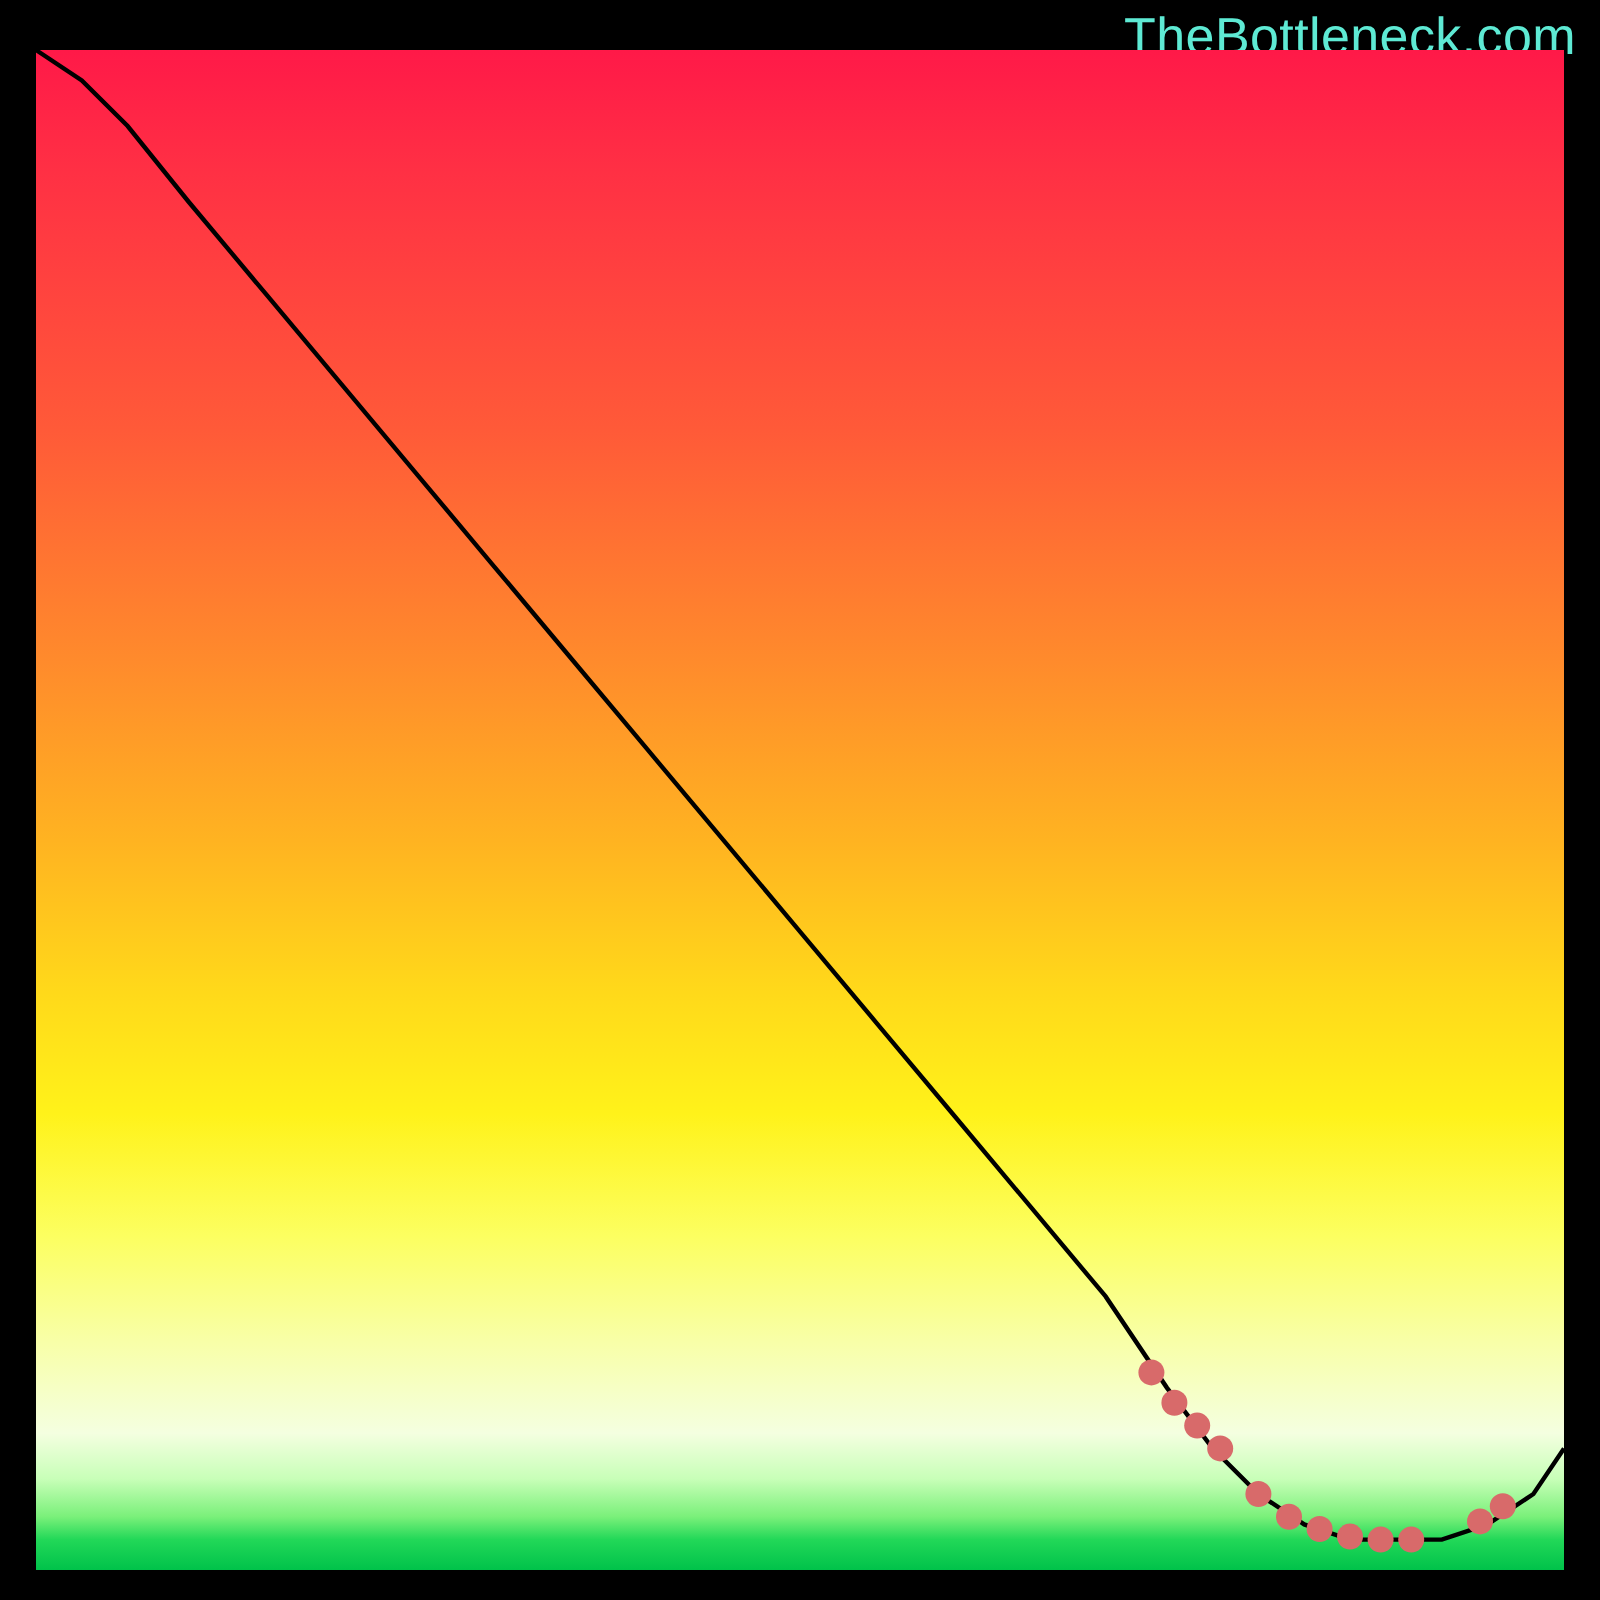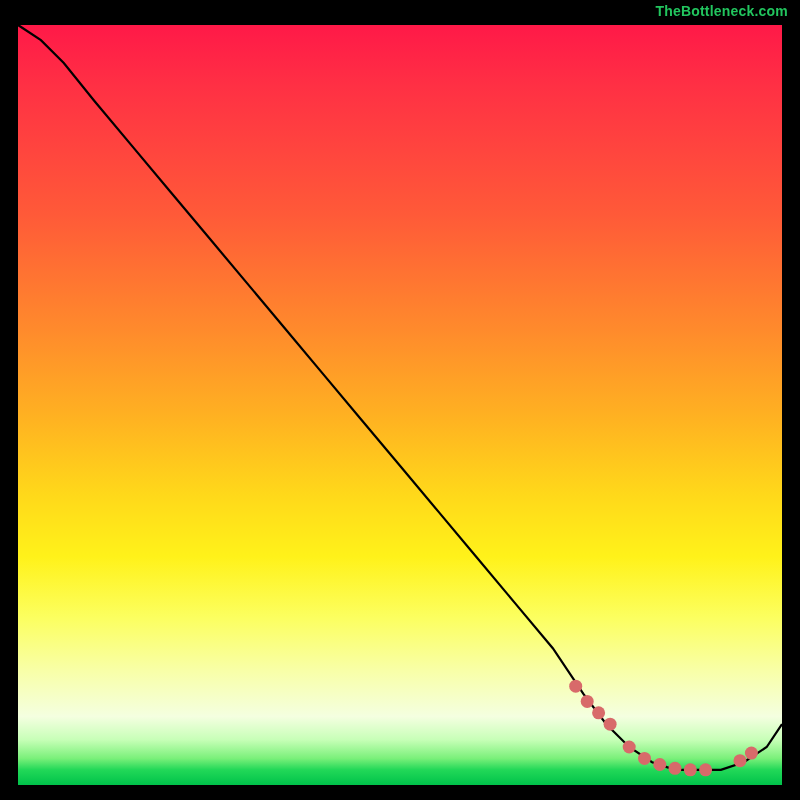--- a/index.html
+++ b/index.html
@@ -38,23 +38,23 @@
       #c8ffb8 94%,
       #7af07a 96.5%,
       #22d858 98%,
       #00c24a 100%
     );
   }
   .watermark {
     position: absolute;
     top: 3px;
     right: 12px;
-    color: #22c55e;
-    font-size: 14px;
-    font-weight: 700;
+    color: #5eead4;
+    font-size: 26px;
+    font-weight: 400;
     letter-spacing: 0.2px;
     user-select: none;
   }
   svg.curve {
     position: absolute;
     left: 0;
     top: 0;
     width: 764px;
     height: 760px;
     overflow: visible;

